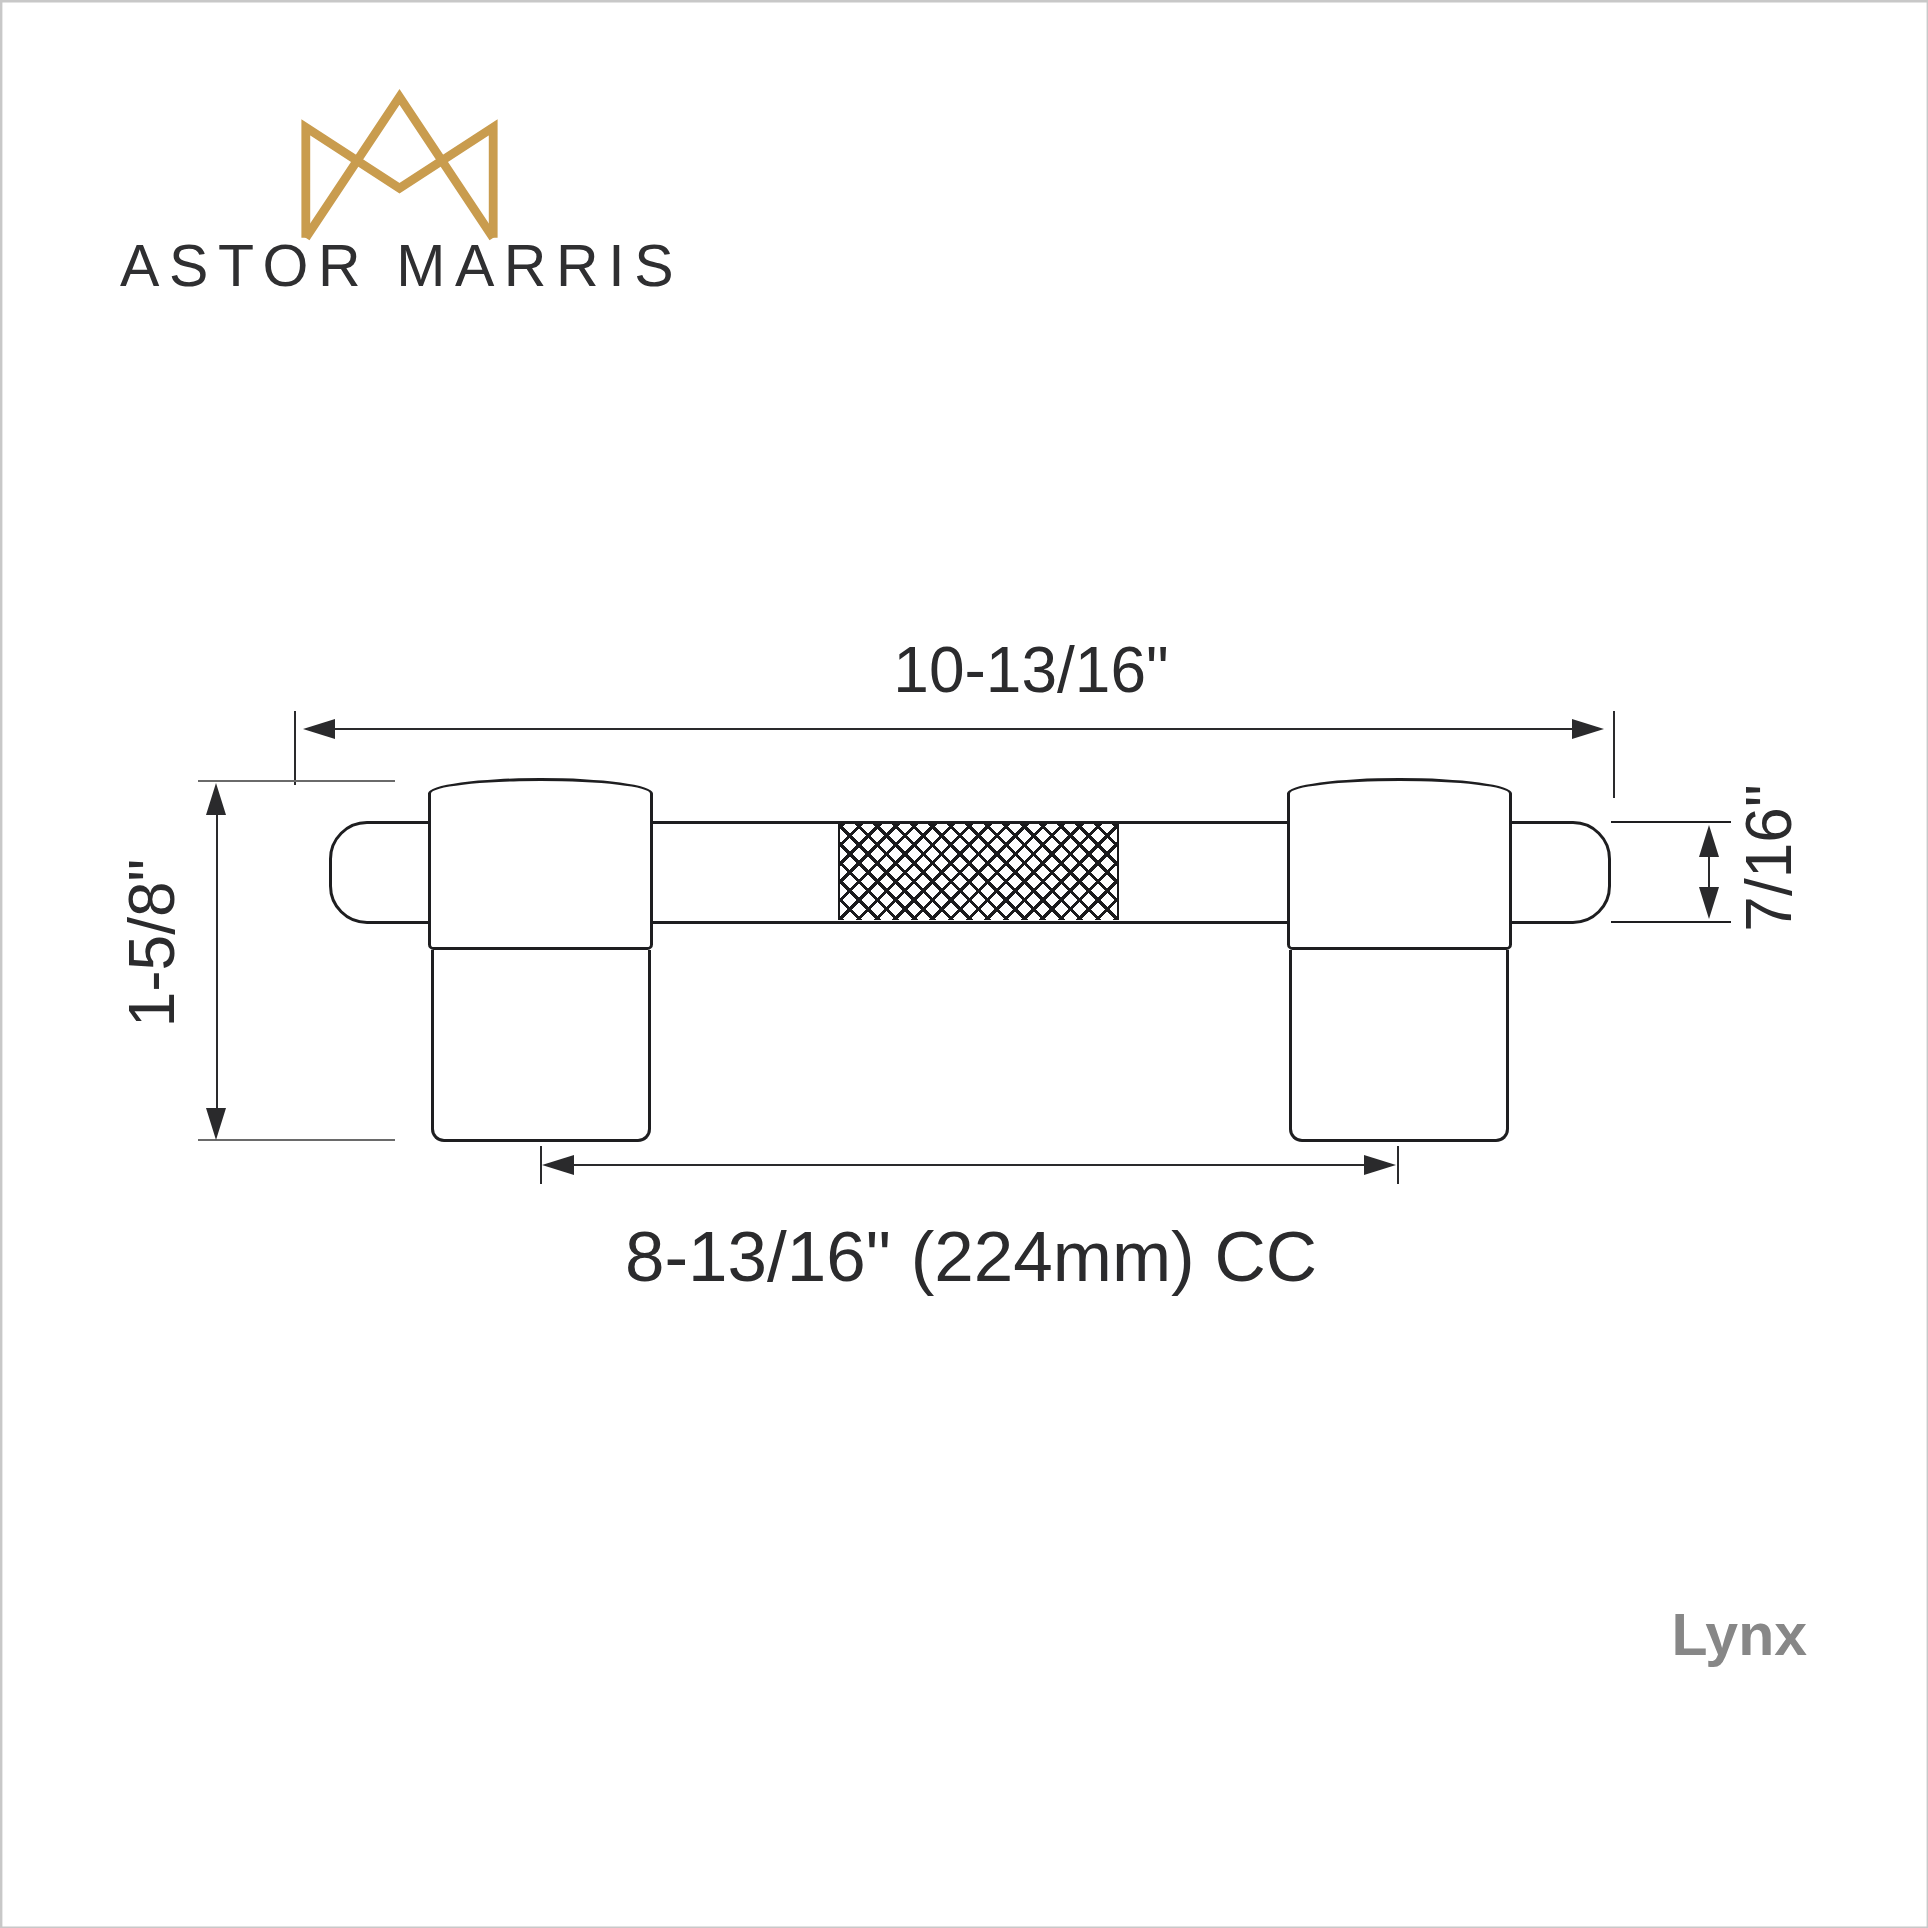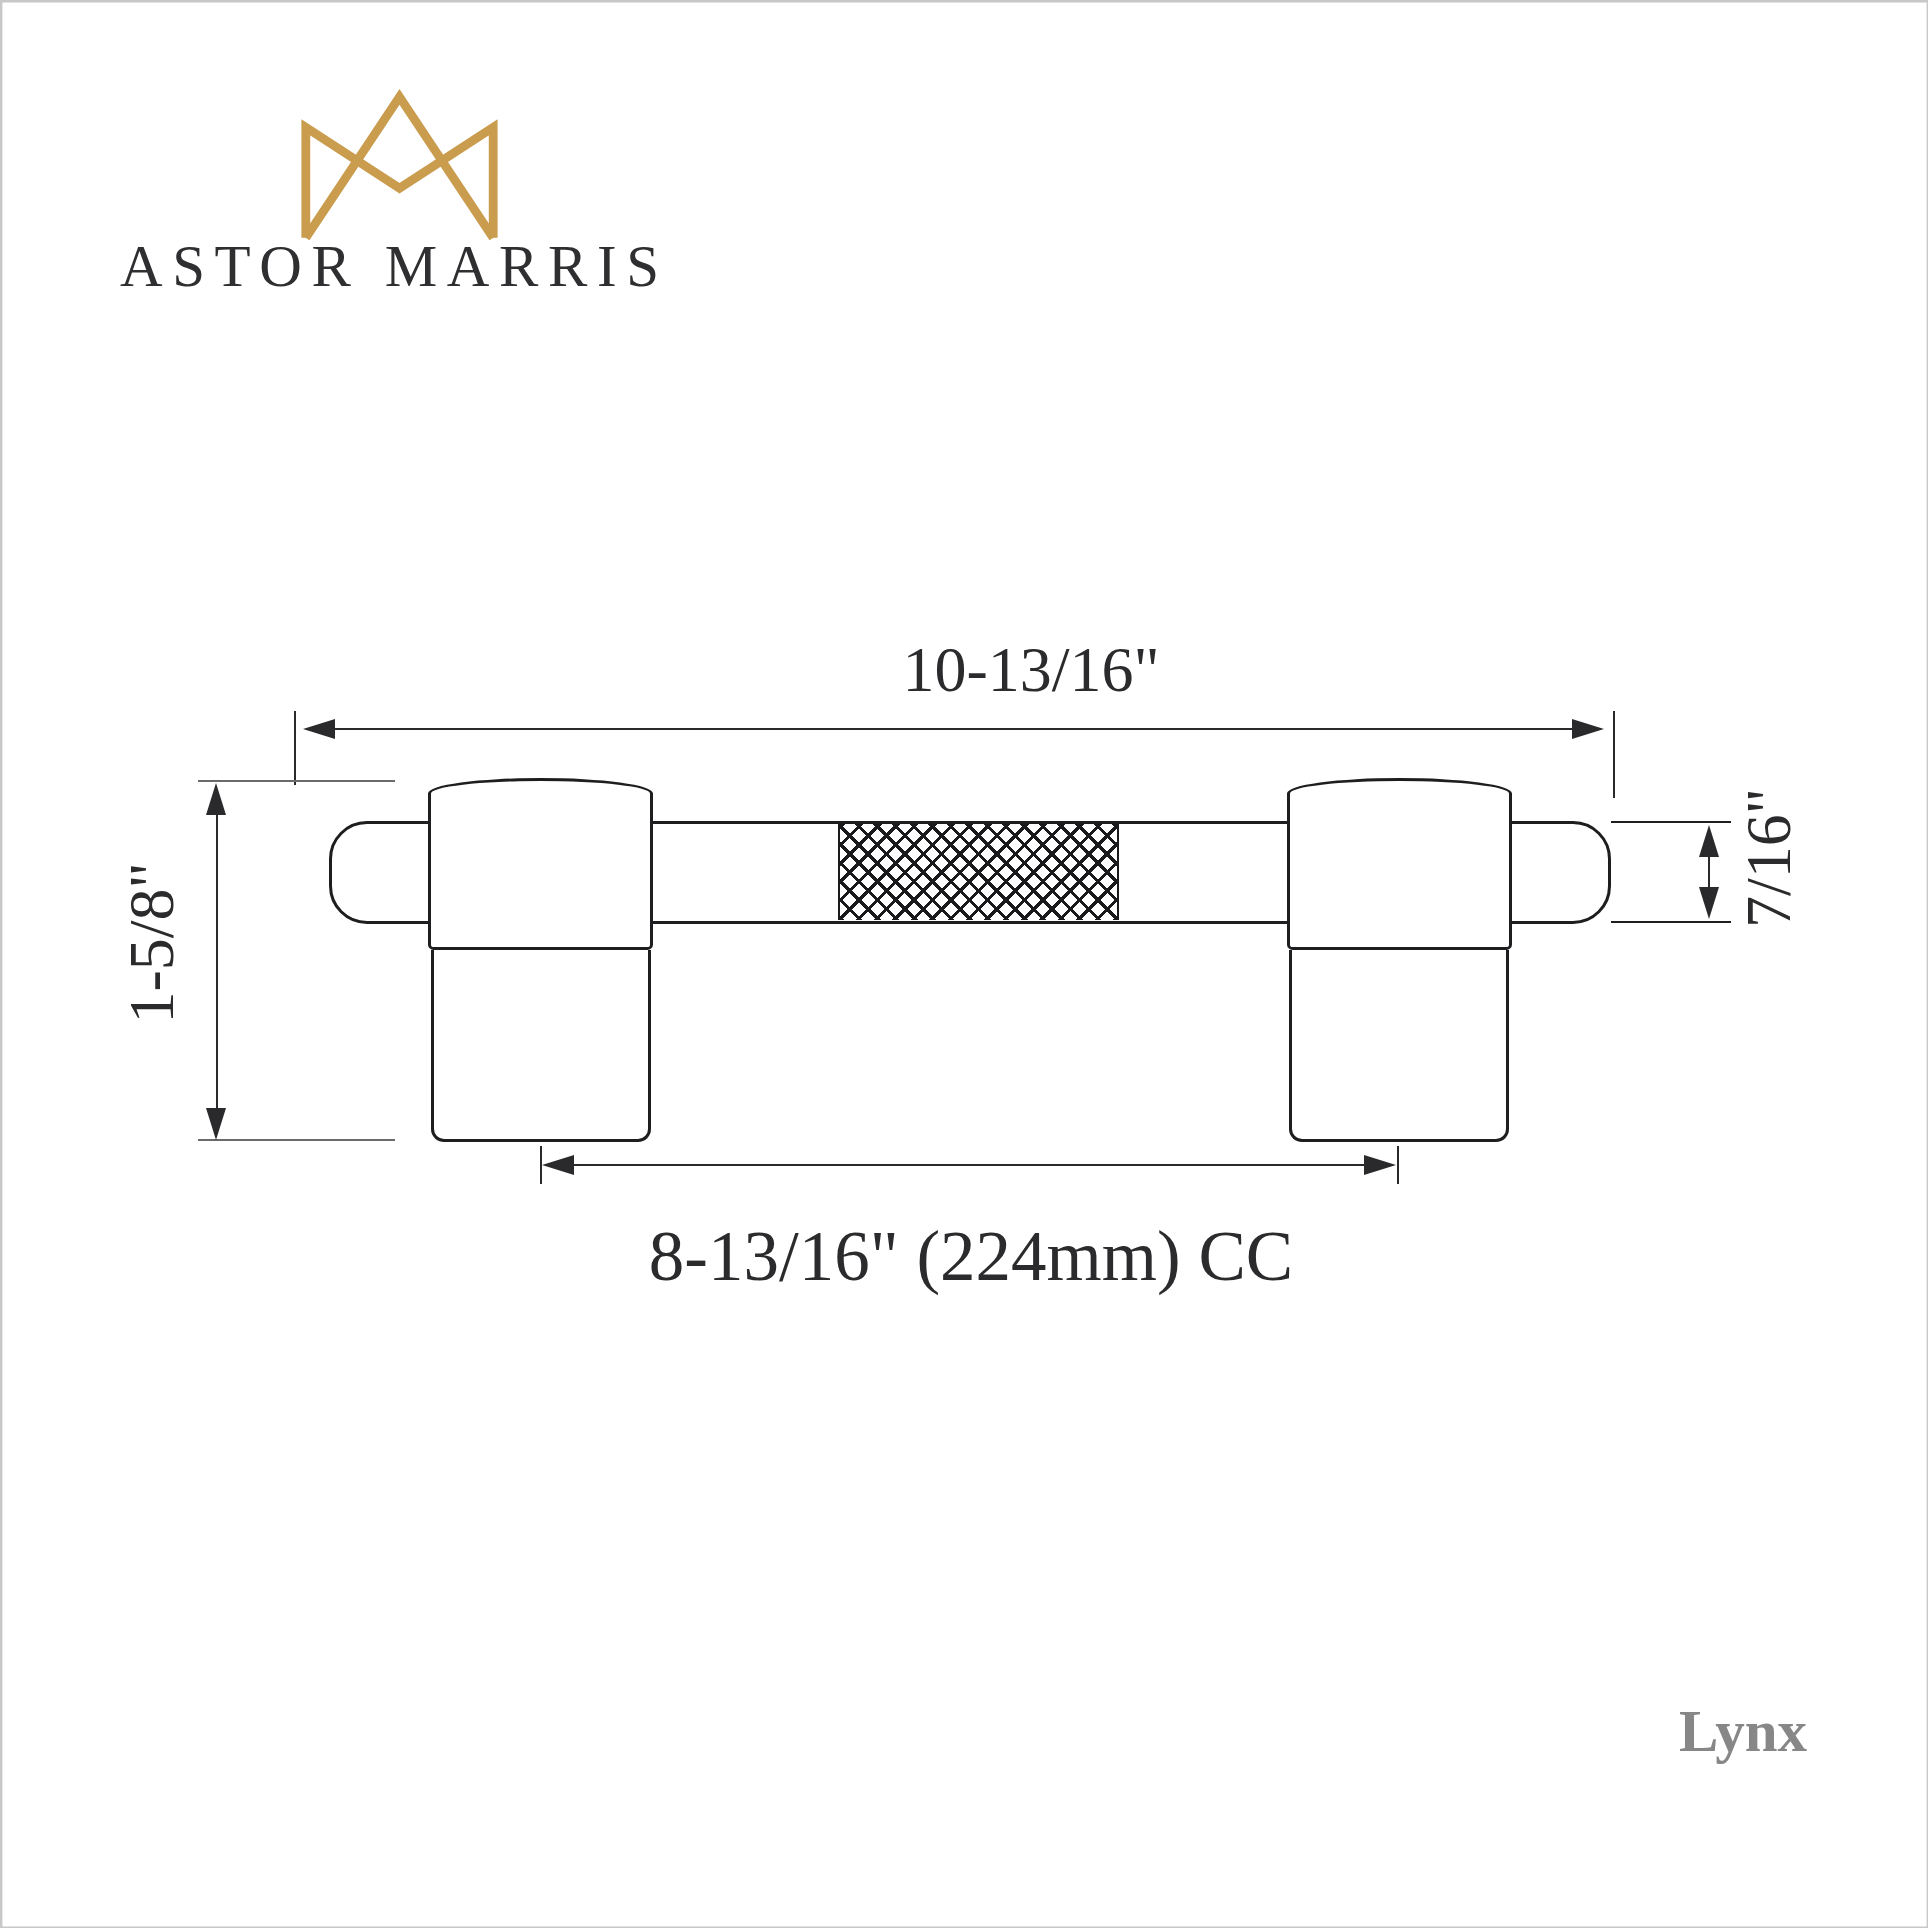--- a/index.html
+++ b/index.html
@@ -1,18 +1,18 @@
 <!DOCTYPE html>
 <html style="font-size:13px"><head>
 <meta charset="utf-8">
 <style>
   html,body{margin:0;padding:0;background:#fff;}
   .canvas{
     position:relative;width:1929px;height:1929px;background:#ffffff;
-    font-family:Liberation Serif, serif;
+    font-family:Liberation Sans, sans-serif;
     box-shadow: inset 0 0 0 2.4px #c8c8c8;
     overflow:hidden;
     --gold:#C99C4E;
     --ink:#1E1E20;
     --dim:#2A2A2C;
     --tick:#6A6A6A;
     --brand:#2F2F31;
     --footer:#878787;
   }
   
@@ -56,21 +56,21 @@
   .leg{
     position:absolute;box-sizing:border-box;background:#fff;
     border:3.2px solid var(--ink);border-top:none;
     width:220px;height:192px;top:950px;
     border-radius:0 0 13px 13px;
   }
   .cap-left{left:428px;}  .leg-left{left:431px;}
   .cap-right{left:1287px;} .leg-right{left:1289px;}
   
   .footer{
-    position:absolute;right:122px;top:1694px;text-align:center;
+    position:absolute;right:122px;top:1598px;text-align:center;
     font-size:59px;font-weight:bold;line-height:74px;color:var(--footer);white-space:nowrap;
   }
 </style>
 </head>
 <body>
 
 <div class="canvas">
 
   <div>
     <svg class="logo-crown" viewBox="0 0 246 182" fill="none">

